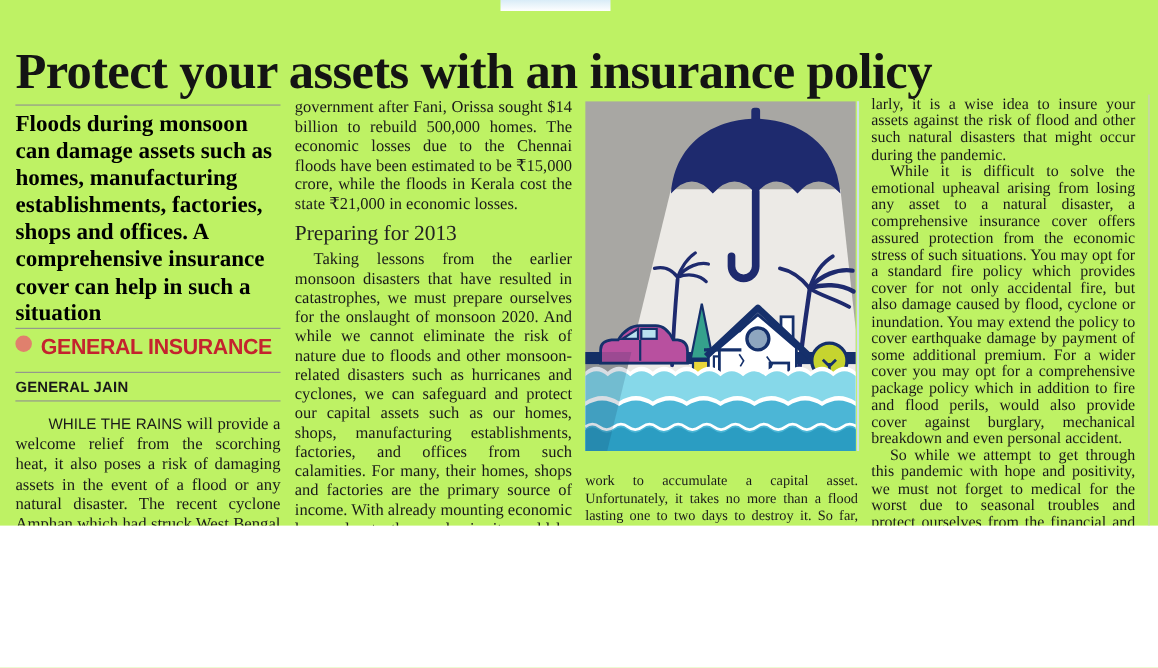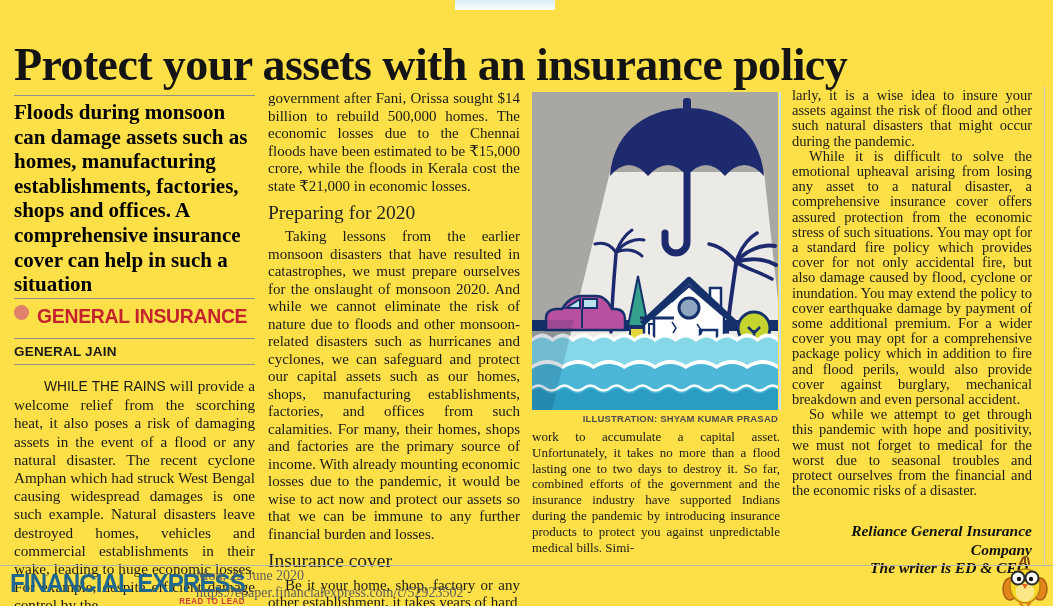--- a/index.html
+++ b/index.html
@@ -1,16 +1,16 @@
 <!DOCTYPE html>
 <html><head>
 <meta charset="utf-8">
 <style>
   html,body { margin:0; padding:0; background:#ffffff; }
-  .page { position:relative; width:1053px; height:606px; background:#fde047; overflow:hidden;
+  .page { position:relative; width:1053px; height:478px; background:#bef264; overflow:hidden;
           font-family:"Liberation Serif","DejaVu Serif",serif; color:#1a1a1a; }
 
   .top-strip { position:absolute; left:455px; top:0; width:100px; height:10px;
                background:linear-gradient(180deg,#d9ecf7,#fefefe); }
 
   .headline { position:absolute; left:14px; top:8px; width:1015px;
               font-size:46px; font-weight:600; letter-spacing:-0.6px; color:#141414; line-height:1.15; }
 
   .rule { position:absolute; left:14px; width:241px; height:1px; background:#8f8f8f; }
   .r1 { top:95px; } .r2 { top:298px; } .r3 { top:338px; } .r4 { top:364px; }
@@ -80,21 +80,21 @@
   <div class="rule r3"></div>
   <div class="byline">GENERAL JAIN</div>
   <div class="rule r4"></div>
 
   <div class="col col1">
     <p style="margin:0"><span class="lead-in">WHILE THE RAINS</span><span> will provide a welcome relief from the scorching heat, it also poses a risk of damaging assets in the event of a flood or any natural disaster. The recent cyclone Amphan which had struck West Bengal causing widespread damages is one such example. Natural disasters leave destroyed homes, vehicles and commercial establishments in their wake, leading to huge economic losses. For example, despite efficient damage control by the</span></p>
   </div>
 
   <div class="col col2">
     <p style="margin:0">government after Fani, Orissa sought $14 billion to rebuild 500,000 homes. The economic losses due to the Chennai floods have been estimated to be ₹15,000 crore, while the floods in Kerala cost the state ₹21,000 in economic losses.</p>
-    <h3 class="subhead">Preparing for 2020</h3>
+    <h3 class="subhead">Preparing for 2013</h3>
     <p style="margin:0" class="indent">Taking lessons from the earlier monsoon disasters that have resulted in catastrophes, we must prepare ourselves for the onslaught of monsoon 2020. And while we cannot eliminate the risk of nature due to floods and other monsoon-related disasters such as hurricanes and cyclones, we can safeguard and protect our capital assets such as our homes, shops, manufacturing establishments, factories, and offices from such calamities. For many, their homes, shops and factories are the primary source of income. With already mounting economic losses due to the pandemic, it would be wise to act now and protect our assets so that we can be immune to any further financial burden and losses.</p>
     <h3 class="subhead">Insurance cover</h3>
     <p style="margin:0" class="indent">Be it your home, shop, factory or any other establishment, it takes years of hard</p>
   </div>
 
   <div class="illus-wrap">
     <svg width="246" height="318" viewBox="0 0 246 318">
       <rect x="0" y="0" width="246" height="318" fill="#a8a7a3"></rect>
       <polygon points="78,80 232,80 246,208 246,318 20,318" fill="#eceae6"></polygon>
 
@@ -153,21 +153,20 @@
       <path id="wA1" fill="#ffffff" d="M0,246 Q10.3,237 20.5,246 Q30.8,237 41.0,246 Q51.3,237 61.5,246 Q71.8,237 82.0,246 Q92.3,237 102.5,246 Q112.8,237 123.0,246 Q133.3,237 143.5,246 Q153.8,237 164.0,246 Q174.3,237 184.5,246 Q194.8,237 205.0,246 Q215.3,237 225.5,246 Q235.8,237 246.0,246 L246,318 L0,318 Z"></path>
       <path id="wA2" fill="#86d8e9" d="M0,250 Q10.3,241 20.5,250 Q30.8,241 41.0,250 Q51.3,241 61.5,250 Q71.8,241 82.0,250 Q92.3,241 102.5,250 Q112.8,241 123.0,250 Q133.3,241 143.5,250 Q153.8,241 164.0,250 Q174.3,241 184.5,250 Q194.8,241 205.0,250 Q215.3,241 225.5,250 Q235.8,241 246.0,250 L246,318 L0,318 Z"></path>
       <path id="wB1" fill="#ffffff" d="M0,273 Q15.4,263 30.8,273 Q46.1,263 61.5,273 Q76.9,263 92.3,273 Q107.6,263 123.0,273 Q138.4,263 153.8,273 Q169.1,263 184.5,273 Q199.9,263 215.3,273 Q230.6,263 246.0,273 L246,318 L0,318 Z"></path>
       <path id="wB2" fill="#4cb6d6" d="M0,277 Q15.4,267 30.8,277 Q46.1,267 61.5,277 Q76.9,267 92.3,277 Q107.6,267 123.0,277 Q138.4,267 153.8,277 Q169.1,267 184.5,277 Q199.9,267 215.3,277 Q230.6,267 246.0,277 L246,318 L0,318 Z"></path>
       <path id="wC2" fill="#2b9dc2" d="M0,299 Q6.5,294 13,299 T26,299 T39,299 T52,299 T65,299 T78,299 T91,299 T104,299 T117,299 T130,299 T143,299 T156,299 T169,299 T182,299 T195,299 T208,299 T221,299 T234,299 T247,299 T260,299 L260,318 L0,318 Z"></path>
       <path id="wC1" stroke="#ffffff" stroke-width="2.5" fill="none" d="M0,296 Q6.5,291 13,296 T26,296 T39,296 T52,296 T65,296 T78,296 T91,296 T104,296 T117,296 T130,296 T143,296 T156,296 T169,296 T182,296 T195,296 T208,296 T221,296 T234,296 T247,296 T260,296"></path>
       <polygon points="42,228 20,318 0,318 0,228" fill="#0e2a50" opacity="0.16"></polygon>
     </svg>
   </div>
   <div class="illus-edge"></div>
-  <div class="caption">ILLUSTRATION: SHYAM KUMAR PRASAD</div>
 
   <div class="col col3">
     <p style="margin:0">work to accumulate a capital asset. Unfortunately, it takes no more than a flood lasting one to two days to destroy it. So far, combined efforts of the government and the insurance industry have supported Indians during the pandemic by introducing insurance products to protect you against unpredictable medical bills. Simi-</p>
   </div>
 
   <div class="col col4">
     <p style="margin:0">larly, it is a wise idea to insure your assets against the risk of flood and other such natural disasters that might occur during the pandemic.</p>
     <p style="margin:0" class="indent">While it is difficult to solve the emotional upheaval arising from losing any asset to a natural disaster, a comprehensive insurance cover offers assured protection from the economic stress of such situations. You may opt for a standard fire policy which provides cover for not only accidental fire, but also damage caused by flood, cyclone or inundation. You may extend the policy to cover earthquake damage by payment of some additional premium. For a wider cover you may opt for a comprehensive package policy which in addition to fire and flood perils, would also provide cover against burglary, mechanical breakdown and even personal accident.</p>
     <p style="margin:0" class="indent">So while we attempt to get through this pandemic with hope and positivity, we must not forget to medical for the worst due to seasonal troubles and protect ourselves from the financial and the economic risks of a disaster.</p>
   </div>

